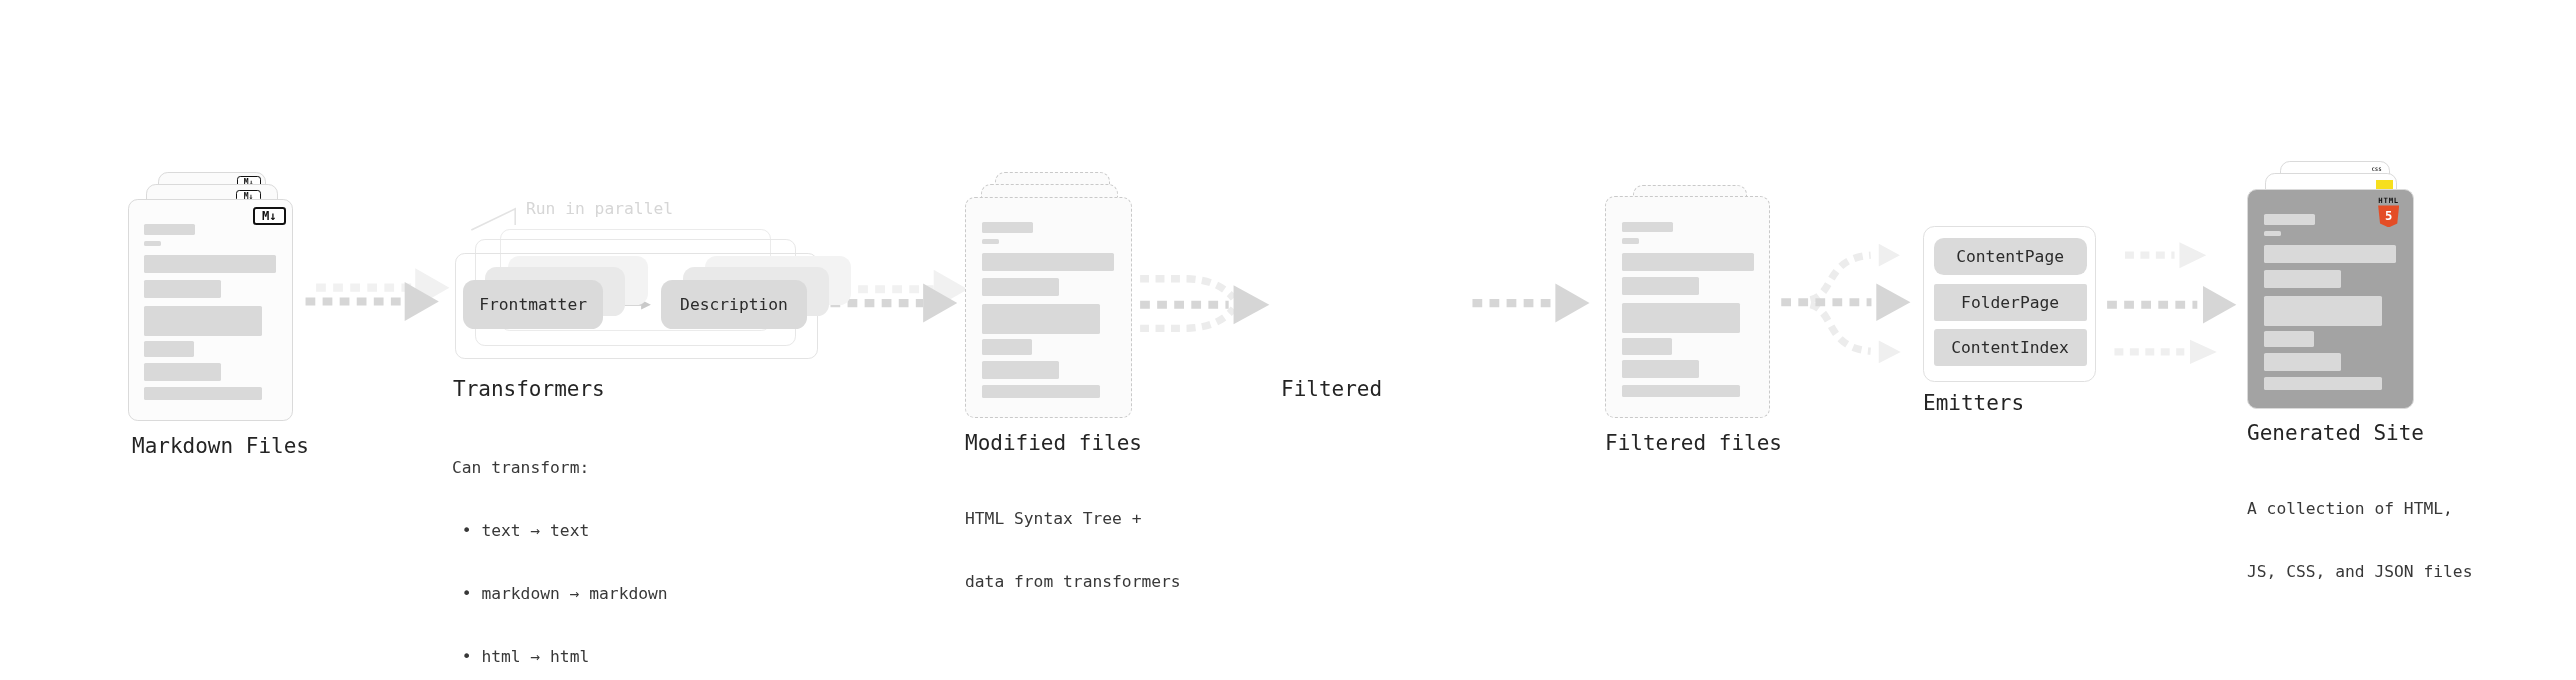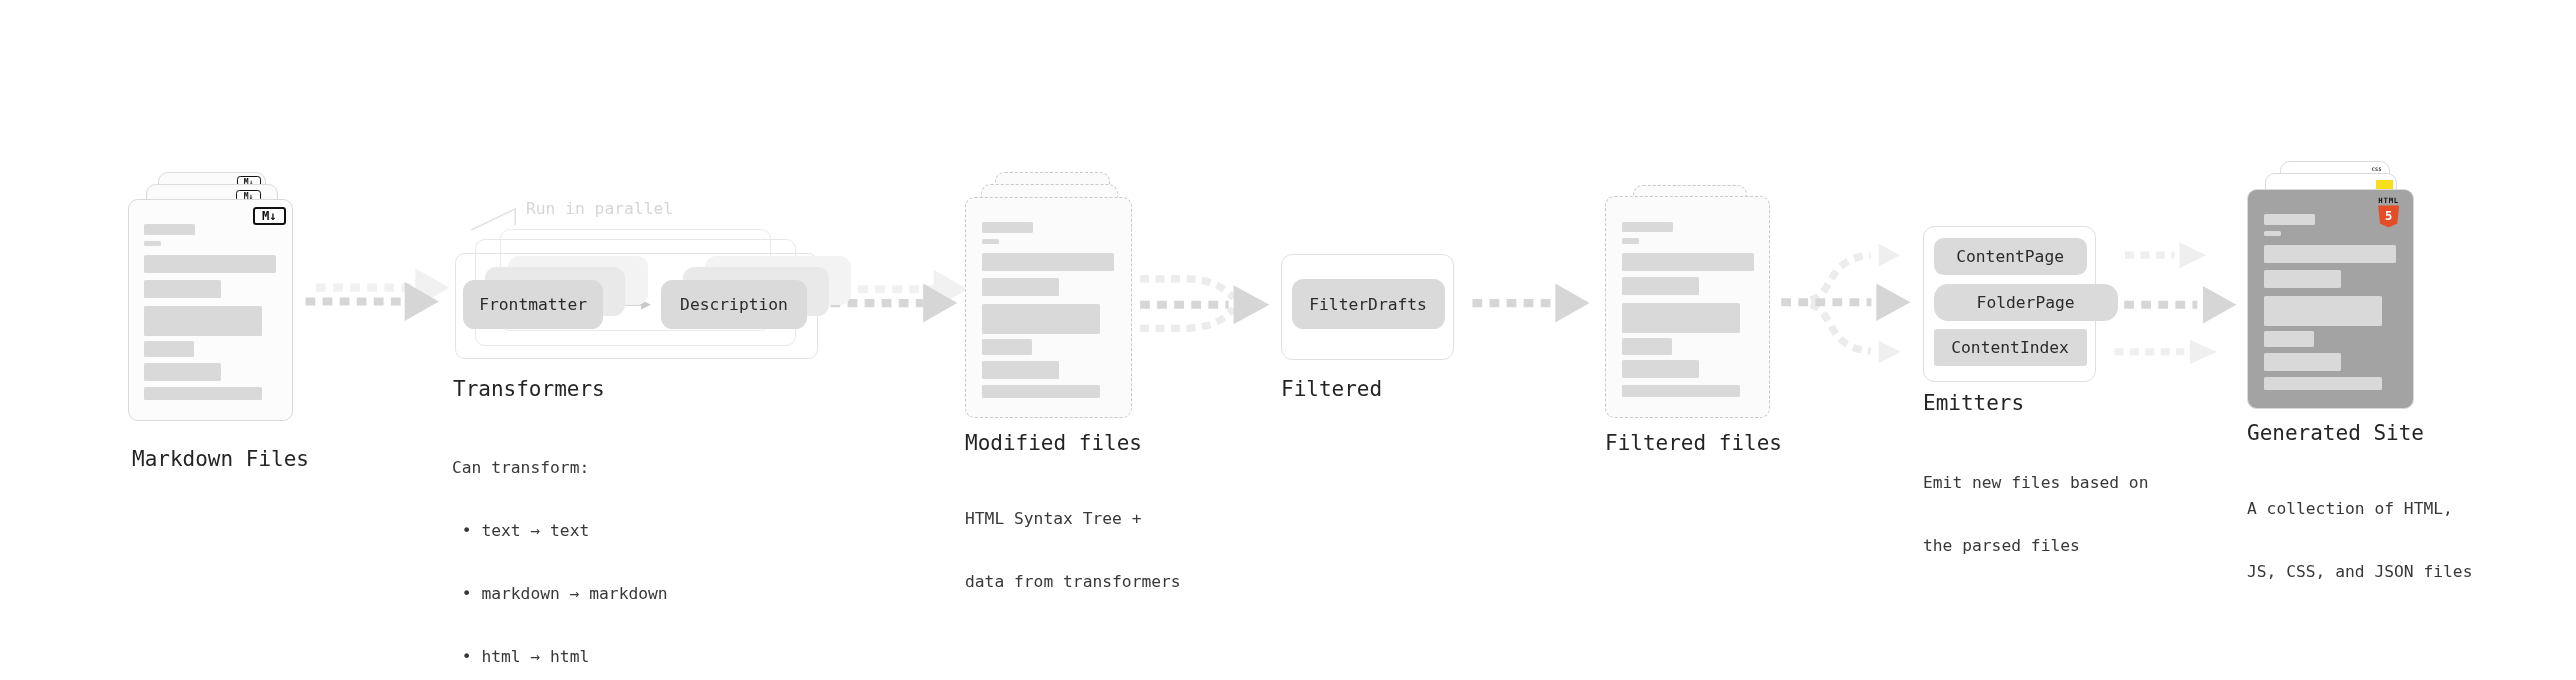--- a/index.html
+++ b/index.html
@@ -130,21 +130,21 @@
           <div class="bar" style="width: 17px; height: 5.7px; margin-top: 5.7px;"></div>
           <div class="bar" style="width: 132px; height: 18px; margin-top: 9px;"></div>
           <div class="bar" style="width: 77px; height: 18px; margin-top: 6.5px;"></div>
           <div class="bar" style="width: 118px; height: 30px; margin-top: 8.1px;"></div>
           <div class="bar" style="width: 50px; height: 16.3px; margin-top: 4.9px;"></div>
           <div class="bar" style="width: 77px; height: 18px; margin-top: 5.7px;"></div>
           <div class="bar" style="width: 118px; height: 12.2px; margin-top: 6.5px;"></div>
         </div>
     </div>
   </div>
-  <div class="title" style="left:132px;top:447px">Markdown Files</div>
+  <div class="title" style="left:132px;top:434px">Markdown Files</div>
 
   <div class="annotation" style="left:526px;top:199px">Run in parallel</div>
   <div class="stage" style="left:455px;top:219px;width:366px;height:146px">
     <div class="obox" style="left:45px;top:9.8px;width:271px;height:102px;border-color:#ebebeb"></div>
     <div class="obox" style="left:20.3px;top:20.3px;width:321px;height:107px;border-color:#e7e7e7"></div>
     <div class="obox" style="left:0;top:34px;width:363px;height:106px"></div>
     <div class="pill ghost2" style="left:53px;top:37px;width:140px;height:49px"></div>
     <div class="pill ghost1" style="left:30px;top:48px;width:140px;height:49px"></div>
     <div class="pill" style="left:8.1px;top:61px;width:140px;height:49px">
         <span>Frontmatter</span>
@@ -178,26 +178,20 @@
           <div class="bar" style="width: 118px; height: 12.2px; margin-top: 6.5px;"></div>
         </div>
     </div>
   </div>
   <div class="title" style="left:965px;top:431px">Modified files</div>
   <div class="desc" style="left:965px;top:466px">
     <div>HTML Syntax Tree +</div>
     <div>data from transformers</div>
   </div>
 
-  <div class="stage" style="left:1281px;top:254px;width:179px;height:110px">
-    <div class="obox" style="left:0;top:0;width:173px;height:106px;border-color:#e0e0e0;border-radius:11.4px"></div>
-    <div class="pill" style="left:10.6px;top:25px;width:153px;height:50px">
-        <span>FilterDrafts</span>
-      </div>
-  </div>
   <div class="title" style="left:1281px;top:377px">Filtered</div>
 
   <div class="stage" style="left:1605px;top:185px;width:171px;height:236px">
     <div class="card dashed" style="left:28.4px;top:0;width:114px;height:47px"></div>
     <div class="card dashed" style="left:0;top:11.4px;width:165px;height:222px">
       <div class="bars" style="padding-left:16.3px">
           <div class="bar" style="width: 51px; height: 10.6px; margin-top: 0px;"></div>
           <div class="bar" style="width: 17px; height: 5.7px; margin-top: 5.7px;"></div>
           <div class="bar" style="width: 132px; height: 18px; margin-top: 9px;"></div>
           <div class="bar" style="width: 77px; height: 18px; margin-top: 6.5px;"></div>
@@ -208,32 +202,28 @@
         </div>
     </div>
   </div>
   <div class="title" style="left:1605px;top:431px">Filtered files</div>
 
   <div class="stage" style="left:1923px;top:226px;width:179px;height:159px">
     <div class="obox" style="left:0;top:0;width:173px;height:156px;border-color:#e0e0e0;border-radius:11.4px"></div>
     <div class="pill" style="left:10.6px;top:12.2px;width:153px;height:37px;border-radius:9.8px">
         <span>ContentPage</span>
       </div>
-    <div class="pill" style="left:10.6px;top:58px;width:184px;height:37px;border-radius:14px">
+    <div class="pill" style="left:10.6px;top:58px;width:153px;height:37px;border-radius:2px">
         <span>FolderPage</span>
       </div>
     <div class="pill" style="left:10.6px;top:103px;width:153px;height:37px;border-radius:3px">
         <span>ContentIndex</span>
       </div>
   </div>
   <div class="title" style="left:1923px;top:391px">Emitters</div>
-  <div class="desc" style="left:1923px;top:430px">
-    <div>Emit new files based on</div>
-    <div>the parsed files</div>
-  </div>
 
   <div class="stage" style="left:2247px;top:161px;width:175px;height:252px">
     <div class="card solid" style="left:32.5px;top:0;width:110px;height:45px;background:#ffffff">
       <div class="css-badge" style="left:89px;top:3.3px;width:14.6px;height:7.3px">
           <span>CSS</span>
         </div>
     </div>
     <div class="card solid" style="left:18px;top:12.2px;width:132px;height:47px;background:#ffffff">
       <div class="js-badge" style="left:110px;top:5.7px;width:17px;height:9px"></div>
     </div>

